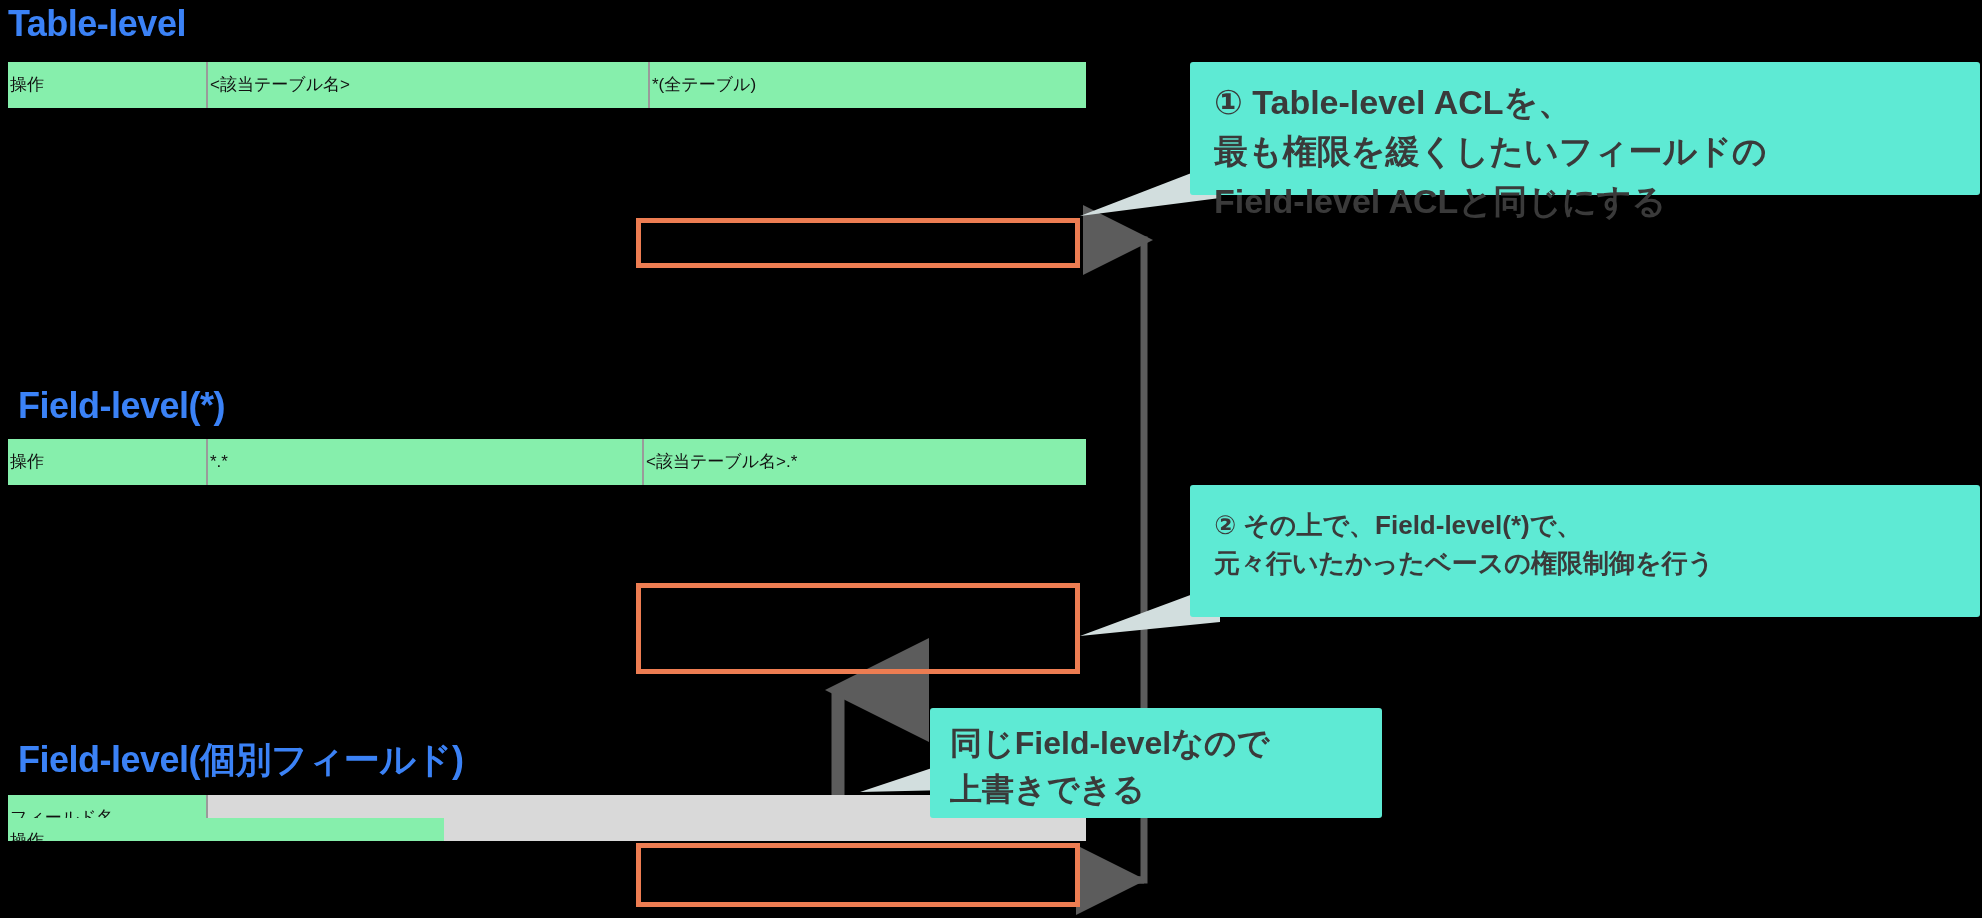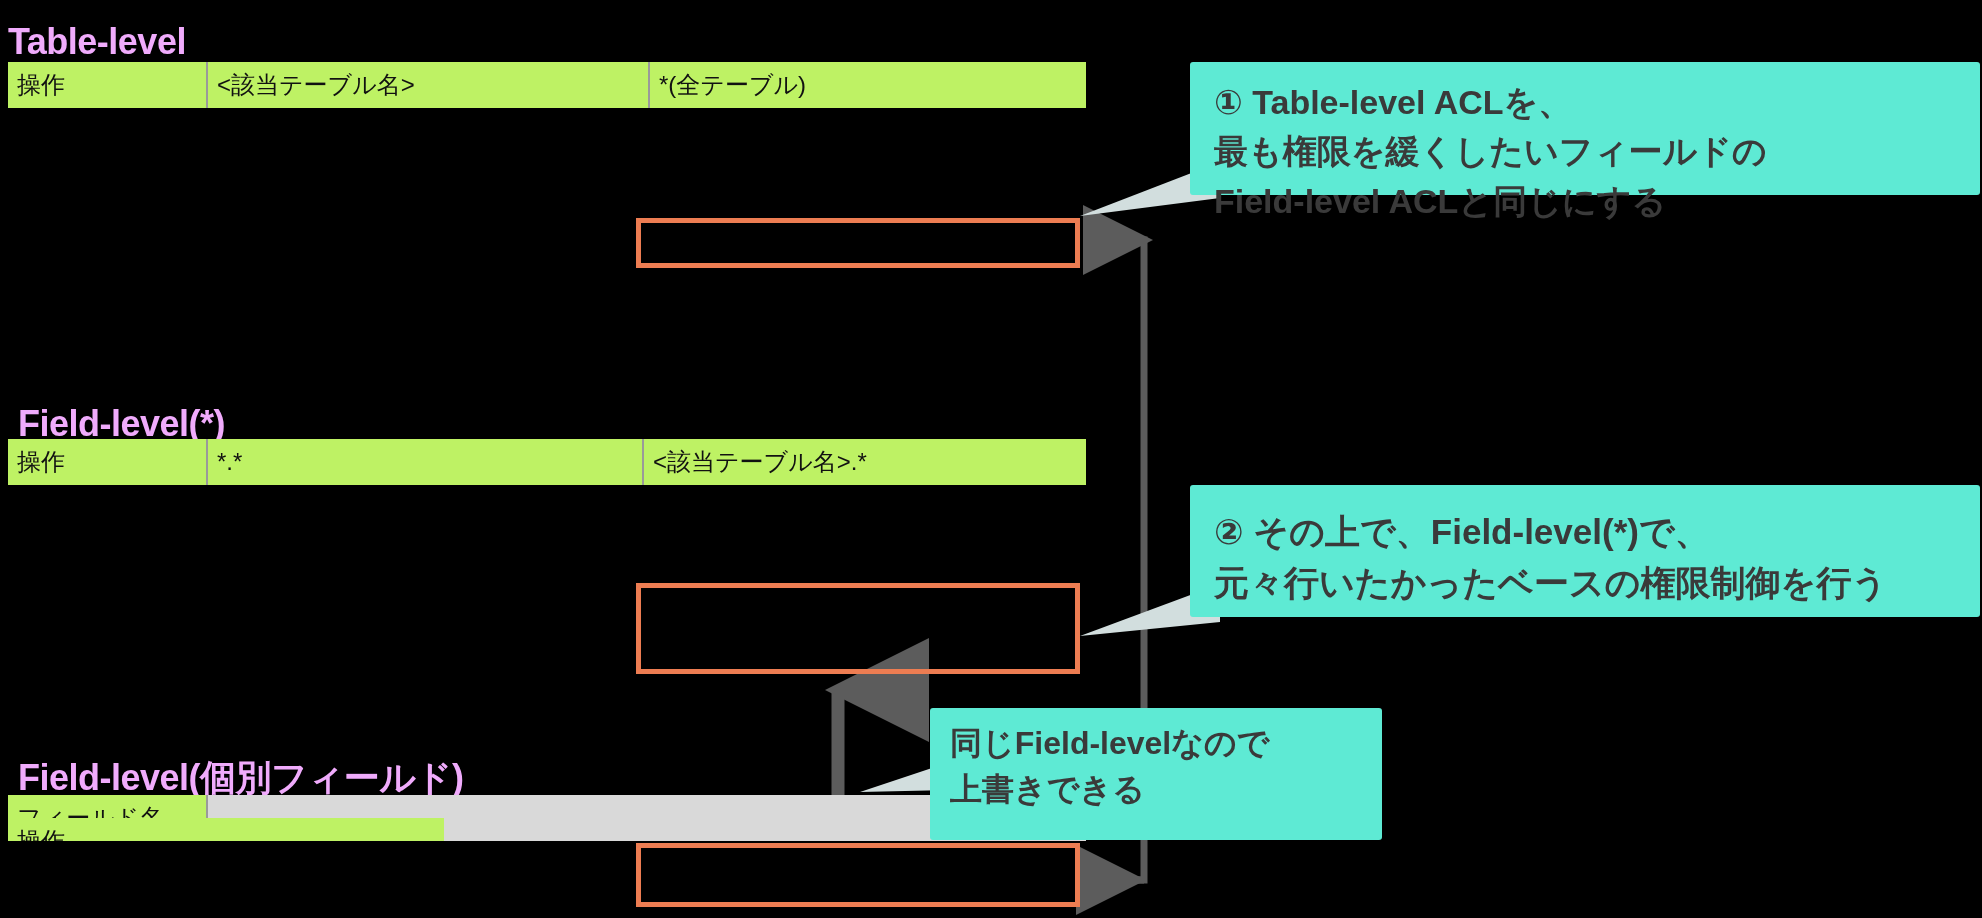--- a/index.html
+++ b/index.html
@@ -15,43 +15,42 @@
     position: relative;
     width: 1982px;
     height: 918px;
     background: #000000;
     overflow: hidden;
   }
 
   
   .section-title {
     position: absolute;
-    color: #f0abfc;
+    color: #3b82f6;
     font-weight: bold;
     font-size: 36px;
     letter-spacing: -0.5px;
     white-space: nowrap;
     line-height: 1;
-    margin-top: 18px;
   }
 
   
   .acl-table {
     position: absolute;
     display: flex;
     height: 46px;
     background: #D9D9D9;
     box-sizing: border-box;
   }
   .acl-cell {
-    background: #bef264;
+    background: #86efac;
     color: #111111;
-    font-size: 24px;
+    font-size: 17px;
     line-height: 46px;
-    padding-left: 9px;
+    padding-left: 2px;
     box-sizing: border-box;
     white-space: nowrap;
     overflow: hidden;
     border-right: 2px solid #9A9A9A;
   }
   .acl-cell:last-child { border-right: none; }
   .col-1 { width: 200px; }
   .col-2 { width: 436px; }
   .col-3 { width: 442px; }
 
@@ -95,25 +94,25 @@
   #callout-1 {
     left: 1190px; top: 62px;
     width: 790px; height: 133px;
     padding: 16px 0 0 24px;
     font-size: 34px;
   }
   #callout-2 {
     left: 1190px; top: 485px;
     width: 790px; height: 132px;
     padding: 22px 0 0 24px;
-    font-size: 35px;
+    font-size: 26px;
   }
   #callout-3 {
     left: 930px; top: 708px;
-    width: 452px; height: 132px;
+    width: 452px; height: 110px;
     padding: 12px 0 17px 20px;
     font-size: 32px;
   }
 </style>
 </head>
 <body>
 
 <div id="stage">
 
   <svg id="wires" viewBox="0 0 1982 918" width="1982" height="918" xmlns="http://www.w3.org/2000/svg">

